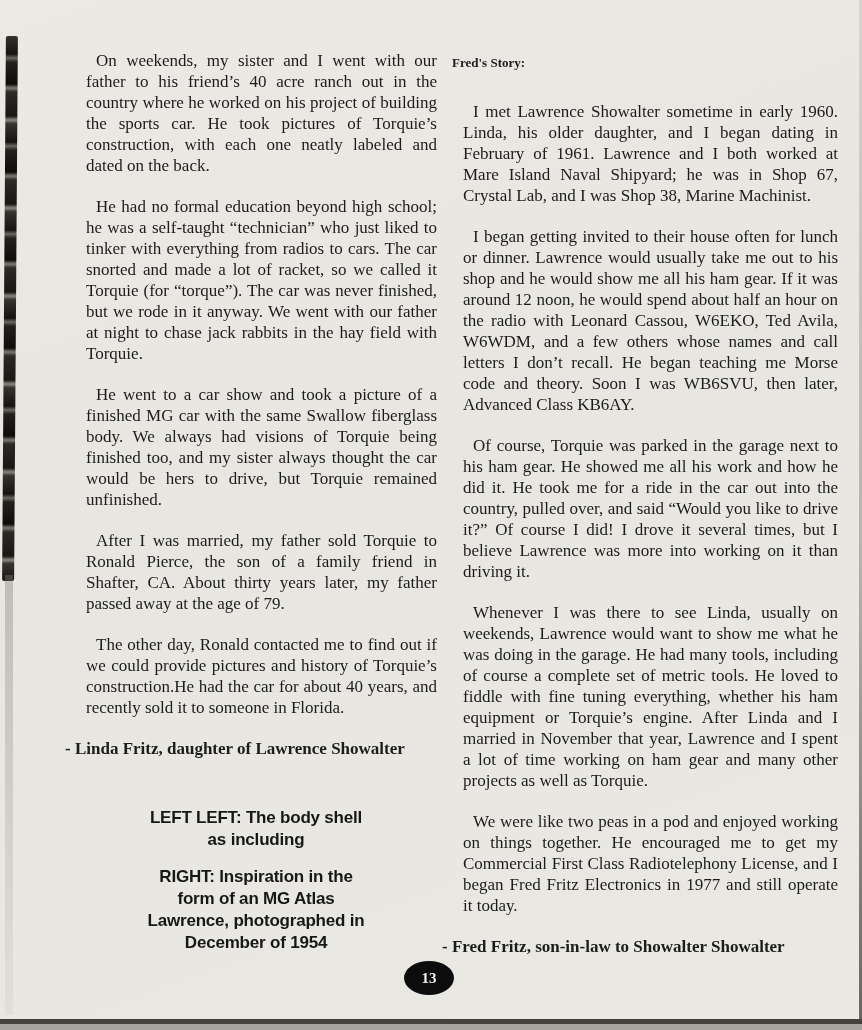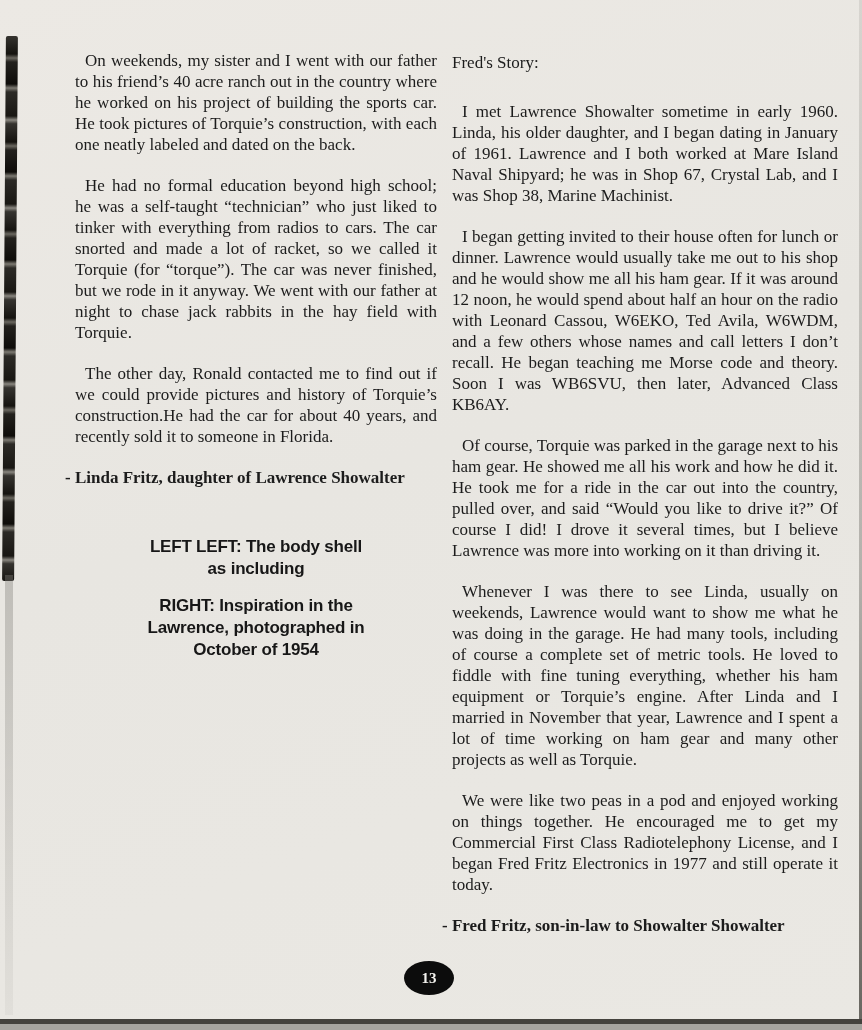--- a/index.html
+++ b/index.html
@@ -52,27 +52,27 @@
     background: #0c0c0c; border-radius: 50%;
     display: flex; align-items: center; justify-content: center;
     color: #f3f2ee; font-weight: bold; font-size: 15px;
     font-family: "Liberation Serif", "DejaVu Serif", serif;
   }
   
   .col { position: absolute; font-size: 17px; line-height: 21px; }
   .col-left  { left: 75px;  top: 50px; width: 362px; }
   .col-right { left: 452px; top: 52px; width: 386px; }
   .col p {
-    margin: 0 0 20px 0;
+    margin: 0 0 20px 11px;
     text-align: justify;
     text-indent: 10px;
   }
   .story-heading {
-    font-weight: normal;
-    font-size: 17px;
+    font-weight: bold;
+    font-size: 13px;
     margin: 0 0 28px 0;
   }
   .signature {
     font-weight: bold;
     margin-top: 10px;
     margin-left: -10px;
     white-space: nowrap;
     font-size: 17px;
   }
   .caption-block {
@@ -92,39 +92,42 @@
 
 <div class="scan-page">
 
   <div class="binding-edge"></div>
   <div class="binding-edge-fade"></div>
   <div class="right-edge-shadow"></div>
 
   <div class="col col-left">
     <p>On weekends, my sister and I went with our father to his friend’s 40 acre ranch out in the country where he worked on his project of building the sports car. He took pictures of Torquie’s construction, with each one neatly labeled and dated on the back.</p>
     <p>He had no formal education beyond high school; he was a self-taught “technician” who just liked to tinker with everything from radios to cars. The car snorted and made a lot of racket, so we called it Torquie (for “torque”). The car was never finished, but we rode in it anyway. We went with our father at night to chase jack rabbits in the hay field with Torquie.</p>
+    <p>He went to a car show and took a picture of a finished MG car with the same Swallow fiberglass body. We always had visions of Torquie being finished too, and my sister always thought the car would be hers to drive, but Torquie remained unfinished.</p>
+    <p>After I was married, my father sold Torquie to Ronald Pierce, the son of a family friend in Shafter, CA. About thirty years later, my father passed away at the age of 79.</p>
     <p>The other day, Ronald contacted me to find out if we could provide pictures and history of Torquie’s construction.He had the car for about 40 years, and recently sold it to someone in Florida.</p>
     <div class="signature">- Linda Fritz, daughter of Lawrence Showalter</div>
 
     <div class="caption-block">
       <div class="caption">
         <div>LEFT LEFT: The body shell</div>
         <div>as  including</div>
       </div>
       <div class="caption">
         <div>RIGHT: Inspiration in the</div>
+        <div>form of an MG Atlas</div>
         <div>Lawrence, photographed in</div>
-        <div>October of 1954</div>
+        <div>December of 1954</div>
       </div>
     </div>
   </div>
 
   <div class="col col-right">
     <div class="story-heading">Fred's Story:</div>
-    <p>I met Lawrence Showalter sometime in early 1960. Linda, his older daughter, and I began dating in January of 1961. Lawrence and I both worked at Mare Island Naval Shipyard; he was in Shop 67, Crystal Lab, and I was Shop 38, Marine Machinist.</p>
+    <p>I met Lawrence Showalter sometime in early 1960. Linda, his older daughter, and I began dating in February of 1961. Lawrence and I both worked at Mare Island Naval Shipyard; he was in Shop 67, Crystal Lab, and I was Shop 38, Marine Machinist.</p>
     <p>I began getting invited to their house often for lunch or dinner. Lawrence would usually take me out to his shop and he would show me all his ham gear. If it was around 12 noon, he would spend about half an hour on the radio with Leonard Cassou, W6EKO, Ted Avila, W6WDM, and a few others whose names and call letters I don’t recall. He began teaching me Morse code and theory. Soon I was WB6SVU, then later, Advanced Class KB6AY.</p>
     <p>Of course, Torquie was parked in the garage next to his ham gear. He showed me all his work and how he did it. He took me for a ride in the car out into the country, pulled over, and said “Would you like to drive it?” Of course I did! I drove it several times, but I believe Lawrence was more into working on it than driving it.</p>
     <p>Whenever I was there to see Linda, usually on weekends, Lawrence would want to show me what he was doing in the garage. He had many tools, including of course a complete set of metric tools. He loved to fiddle with fine tuning everything, whether his ham equipment or Torquie’s engine. After Linda and I married in November that year, Lawrence and I spent a lot of time working on ham gear and many other projects as well as Torquie.</p>
     <p>We were like two peas in a pod and enjoyed working on things together. He encouraged me to get my Commercial First Class Radiotelephony License, and I began Fred Fritz Electronics in 1977 and still operate it today.</p>
     <div class="signature">- Fred Fritz, son-in-law to Showalter Showalter</div>
   </div>
 
   <div class="page-number-oval">
     <span>13</span>
   </div>

